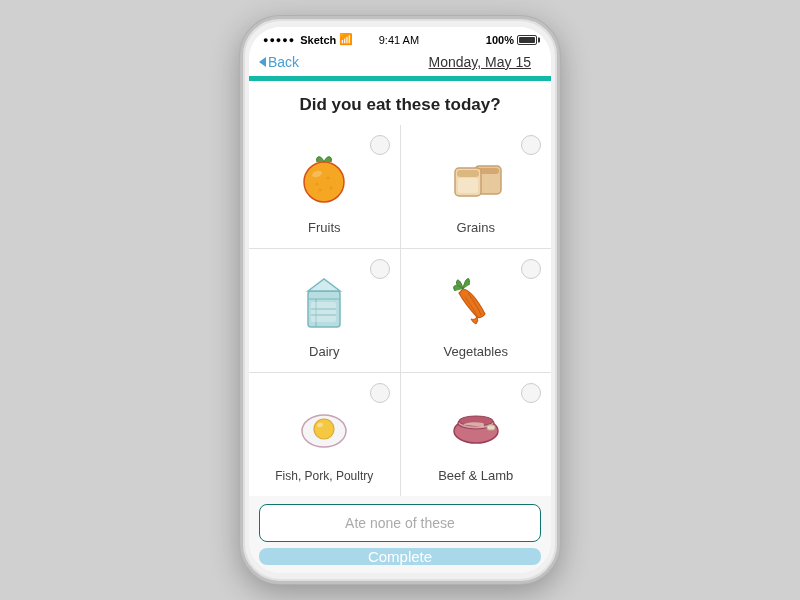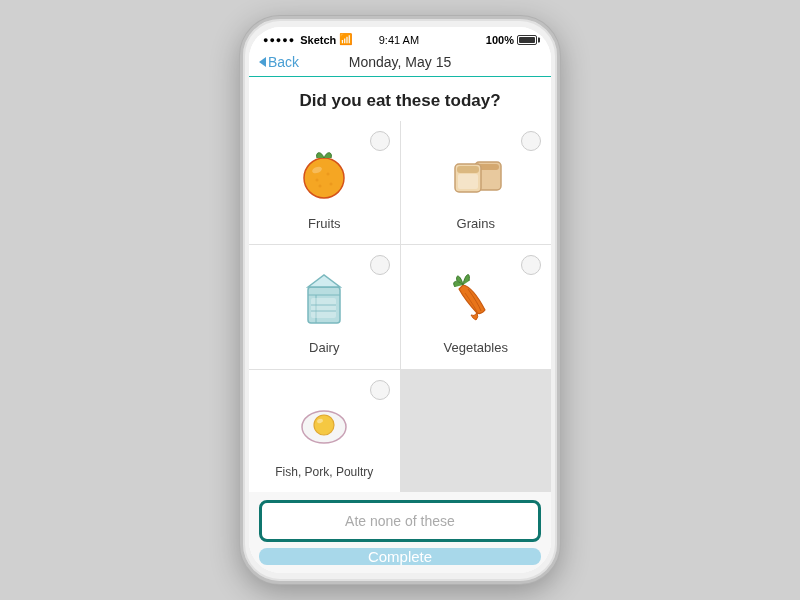--- a/index.html
+++ b/index.html
@@ -73,42 +73,43 @@
     .battery-fill {
       background: #333;
       height: 100%;
       width: 100%;
       border-radius: 1px;
     }
 
     
     .nav-bar {
       background: #fff;
-      border-bottom: 1px solid #14b8a6;
-      display: flex;
-      align-items: center;
-      justify-content: center;
+      border-bottom: 5px solid #14b8a6;
+      display: flex;
+      align-items: center;
+      justify-content: flex-end;
       padding: 6px 20px;
       position: relative;
       flex-shrink: 0;
     }
     .nav-back {
       position: absolute;
       left: 10px;
       display: flex;
       align-items: center;
       color: #4a9fd4;
       font-size: 14px;
       gap: 2px;
       cursor: pointer;
     }
     .nav-title {
       font-size: 14px;
       font-weight: 500;
       color: #333;
+      text-decoration: underline;
     }
     .chevron-left {
       width: 0;
       height: 0;
       border-top: 5px solid transparent;
       border-bottom: 5px solid transparent;
       border-right: 7px solid #4a9fd4;
       display: inline-block;
     }
 
@@ -182,21 +183,21 @@
       background: #f7f7f7;
       padding: 8px 10px;
       display: flex;
       flex-direction: column;
       gap: 6px;
       flex-shrink: 0;
     }
 
     .ate-none-btn {
       background: #fff;
-      border: 3px solid #0f766e;
+      border: 1px solid #0f766e;
       border-radius: 8px;
       padding: 10px;
       text-align: center;
       font-size: 14px;
       color: #aaa;
       cursor: pointer;
     }
 
     .complete-btn {
       background: #a8d8ea;
@@ -335,20 +336,38 @@
 
               <circle cx="32" cy="36" r="10" fill="#f5c842" stroke="#e0a830" stroke-width="1.2"></circle>
 
               <ellipse cx="28" cy="32" rx="3" ry="2" fill="rgba(255,255,255,0.4)" transform="rotate(-20,28,32)"></ellipse>
             </svg>
           </div>
           <div class="select-circle"></div>
           <span class="food-label" style="font-size:12px;">Fish, Pork, Poultry</span>
         </div>
 
+        <div class="food-cell">
+          <div class="food-icon-wrap">
+            <svg width="65" height="65" viewBox="0 0 65 65">
+
+              <ellipse cx="33" cy="38" rx="22" ry="12" fill="#c87080" stroke="#9a4058" stroke-width="1.5"></ellipse>
+
+              <ellipse cx="33" cy="30" rx="18" ry="6" fill="#d4a0a8" stroke="#9a4058" stroke-width="1.2"></ellipse>
+
+              <ellipse cx="33" cy="28" rx="17" ry="5" fill="#b85c70" stroke="#9a4058" stroke-width="1"></ellipse>
+
+              <path d="M20 32 Q25 28 40 30 Q42 32 40 34 Q25 32 20 32Z" fill="#f0d0c0" opacity="0.7"></path>
+
+              <rect x="44" y="32" width="8" height="5" rx="2" fill="#e8d8c0" stroke="#c0a890" stroke-width="1"></rect>
+            </svg>
+          </div>
+          <div class="select-circle"></div>
+          <span class="food-label">Beef &amp; Lamb</span>
+        </div>
 
       </div>
 
       <div class="bottom-area">
         <button class="ate-none-btn">Ate none of these</button>
         <button class="complete-btn">Complete</button>
       </div>
 
     </div>
   </div>

